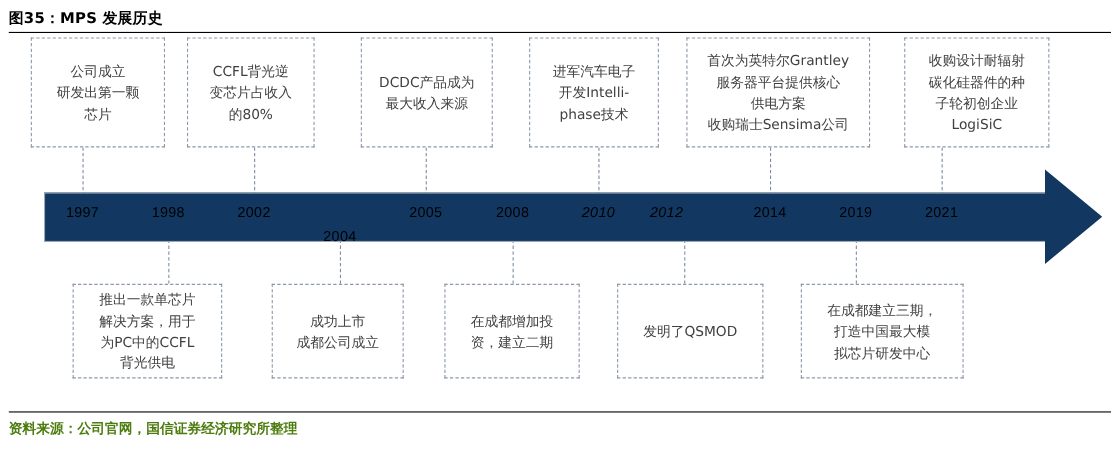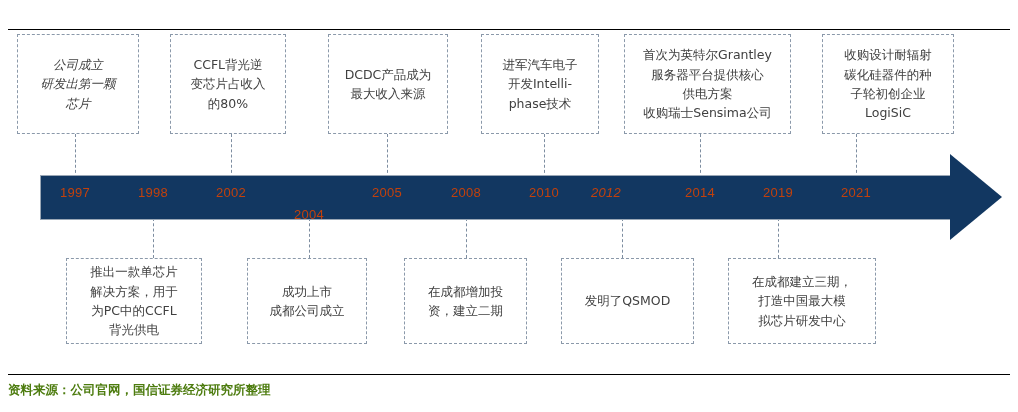--- a/index.html
+++ b/index.html
@@ -97,21 +97,21 @@
     border-left: 52px solid #123761;
     z-index: 3;
   }
 
   .year-label {
     position: absolute;
     top: 155px;
     width: 60px;
     margin-left: -30px;
     text-align: center;
-    color: #c2410c;
+    color: #000000;
     font-size: 13px;
     font-family: "Liberation Sans", "DejaVu Sans", sans-serif;
     letter-spacing: 0.3px;
     z-index: 4;
   }
 
   
   .connector {
     position: absolute;
     width: 0;
@@ -154,56 +154,57 @@
   }
   .event-box.bottom-box {
     top: 228px;
     height: 86px;
   }
 </style>
 </head>
 <body>
 
 <div id="figure-header">
+  <div id="figure-title">图35：MPS 发展历史</div>
   <div id="header-rule"></div>
 </div>
 
 <div id="timeline-canvas">
 
   <div id="timeline-bar"></div>
   <div id="timeline-arrowhead"></div>
 
   <div id="year-labels">
       <div class="year-label" style="left: 75px;">1997</div>
       <div class="year-label" style="left: 153px;">1998</div>
       <div class="year-label" style="left: 231px;">2002</div>
       <div class="year-label" style="left: 309px; margin-top: 22px;">2004</div>
       <div class="year-label" style="left: 387px;">2005</div>
       <div class="year-label" style="left: 466px;">2008</div>
-      <div class="year-label" style="left: 544px;">2010</div>
+      <div class="year-label" style="left: 544px; font-style: italic;">2010</div>
       <div class="year-label" style="left: 606px; font-style: italic;">2012</div>
       <div class="year-label" style="left: 700px; text-align: center;">2014</div>
       <div class="year-label" style="left: 778px;">2019</div>
       <div class="year-label" style="left: 856px;">2021</div>
     </div>
   <div id="connectors">
       <div class="connector top" style="left: 75px;"></div>
       <div class="connector bottom" style="left: 153px;"></div>
       <div class="connector top" style="left: 231px;"></div>
       <div class="connector bottom" style="left: 309px;"></div>
       <div class="connector top" style="left: 387px;"></div>
       <div class="connector bottom" style="left: 466px;"></div>
       <div class="connector top" style="left: 544px;"></div>
       <div class="connector bottom" style="left: 622px;"></div>
       <div class="connector top" style="left: 700px;"></div>
       <div class="connector bottom" style="left: 778px;"></div>
       <div class="connector top" style="left: 856px;"></div>
     </div>
   <div id="event-boxes">
-      <div class="event-box top-box" style="left: 17px; width: 122px; font-style: italic;">
+      <div class="event-box top-box" style="left: 28px; width: 122px;">
         <span class="box-text">公司成立
 研发出第一颗
 芯片</span>
       </div>
       <div class="event-box top-box" style="left: 170px; width: 116px;">
         <span class="box-text">CCFL背光逆
 变芯片占收入
 的80%</span>
       </div>
       <div class="event-box top-box" style="left: 328px; width: 120px;">

